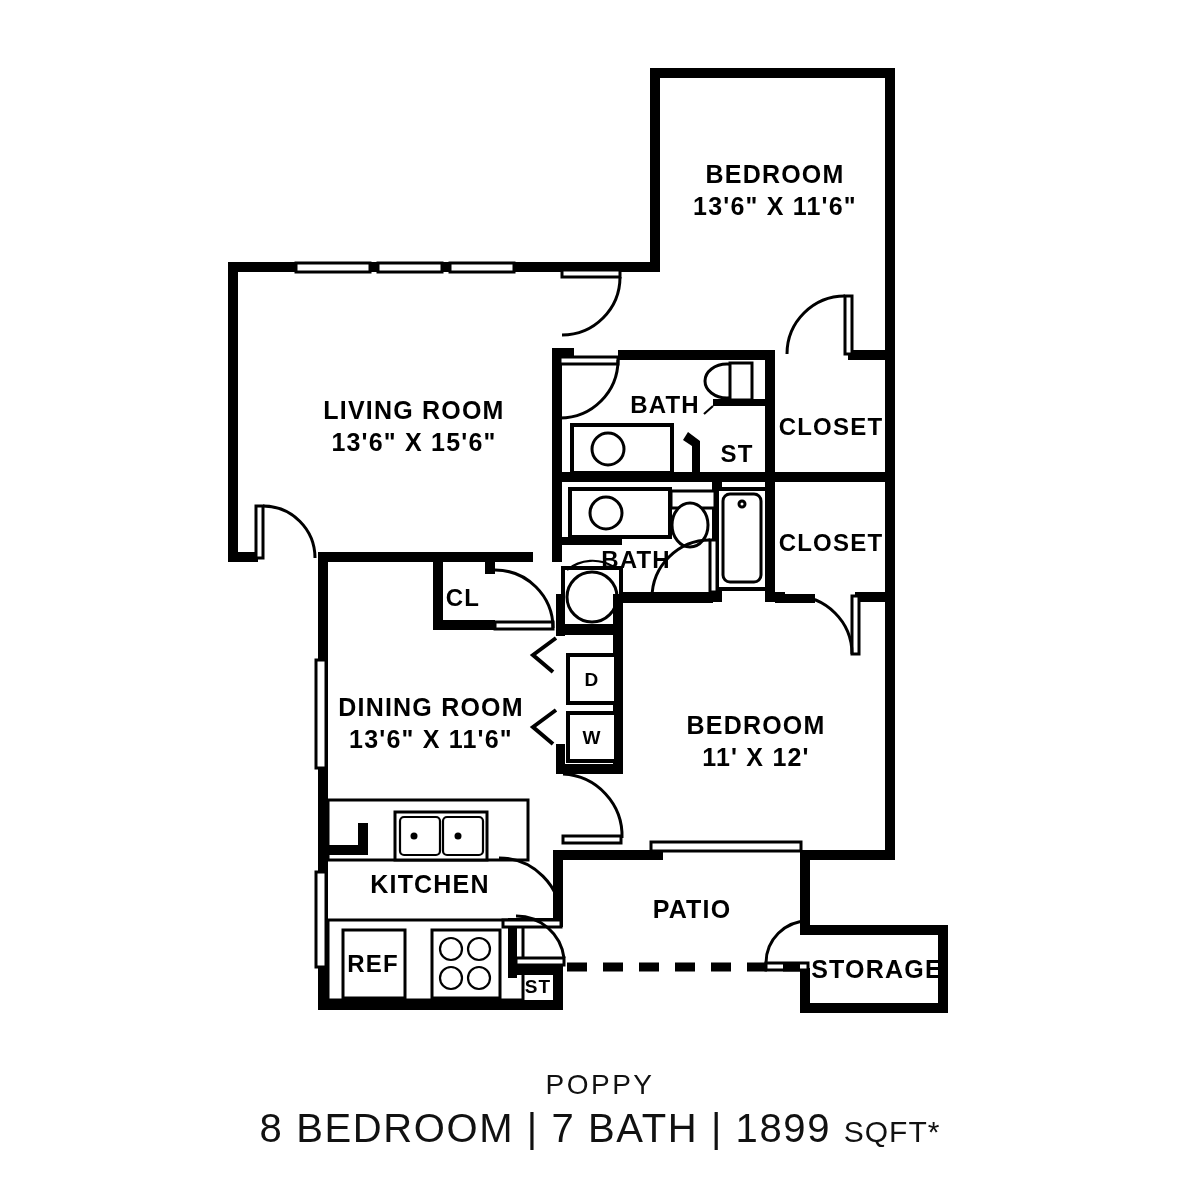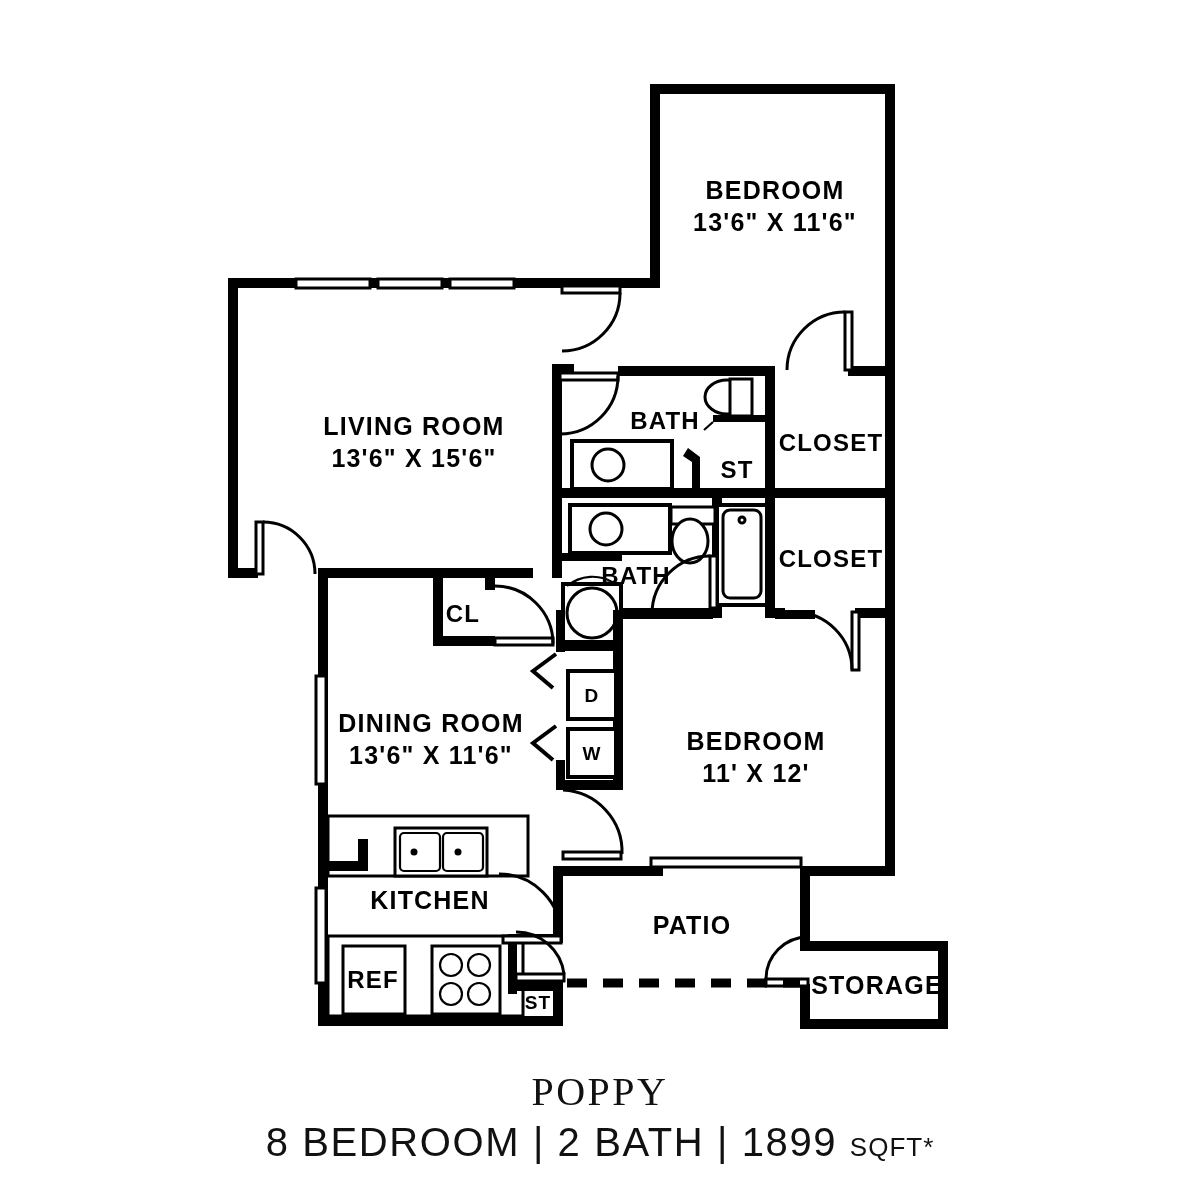--- a/index.html
+++ b/index.html
@@ -19,21 +19,20 @@
     width: 1200px;
     height: 1200px;
     background: #ffffff;
   }
   #plan-svg-wrap {
     position: absolute;
     left: 0;
     top: 0;
     width: 1200px;
     height: 1060px;
-    margin-top: 16px;
   }
   svg#plan {
     display: block;
     width: 1200px;
     height: 1060px;
   }
   .wall { fill: #000000; }
   .thin { fill: none; stroke: #000000; stroke-width: 3; }
   .thin2 { fill: none; stroke: #000000; stroke-width: 4; }
   .hair { fill: none; stroke: #000000; stroke-width: 2.2; }
@@ -56,39 +55,39 @@
   text.rl-tiny { font-size: 19px; }
 
   #caption {
     position: absolute;
     left: 0;
     top: 1068px;
     width: 1200px;
     text-align: center;
   }
   #plan-title {
-    font-family: Liberation Serif, serif;
-    font-size: 40px;
+    font-family: Liberation Sans, sans-serif;
+    font-size: 28px;
     font-weight: 400;
     letter-spacing: 2.5px;
     color: #111111;
     line-height: 1.18;
   }
   #plan-subtitle {
     font-family: "Liberation Sans", sans-serif;
     font-size: 40px;
     font-weight: 400;
     letter-spacing: 1.6px;
     color: #111111;
     line-height: 1.18;
     margin-top: 4px;
     white-space: nowrap;
   }
   #plan-subtitle .sqft {
-    font-size: 26px;
+    font-size: 30px;
     letter-spacing: 1px;
   }
 </style>
 </head>
 <body>
 
 <div id="floorplan-page">
 
   <div id="plan-svg-wrap">
     <svg id="plan" viewBox="0 0 1200 1060" xmlns="http://www.w3.org/2000/svg">
@@ -355,20 +354,20 @@
       </g>
 
     </svg>
   </div>
 
   <div id="caption">
     <div id="plan-title">POPPY</div>
     <div id="plan-subtitle">
       <span>8 BEDROOM</span>
       <span>|</span>
-      <span>2 BATH</span>
+      <span>7 BATH</span>
       <span>|</span>
       <span>1899</span>
       <span class="sqft">SQFT*</span>
     </div>
   </div>
 
 </div>
 
 </body></html>

